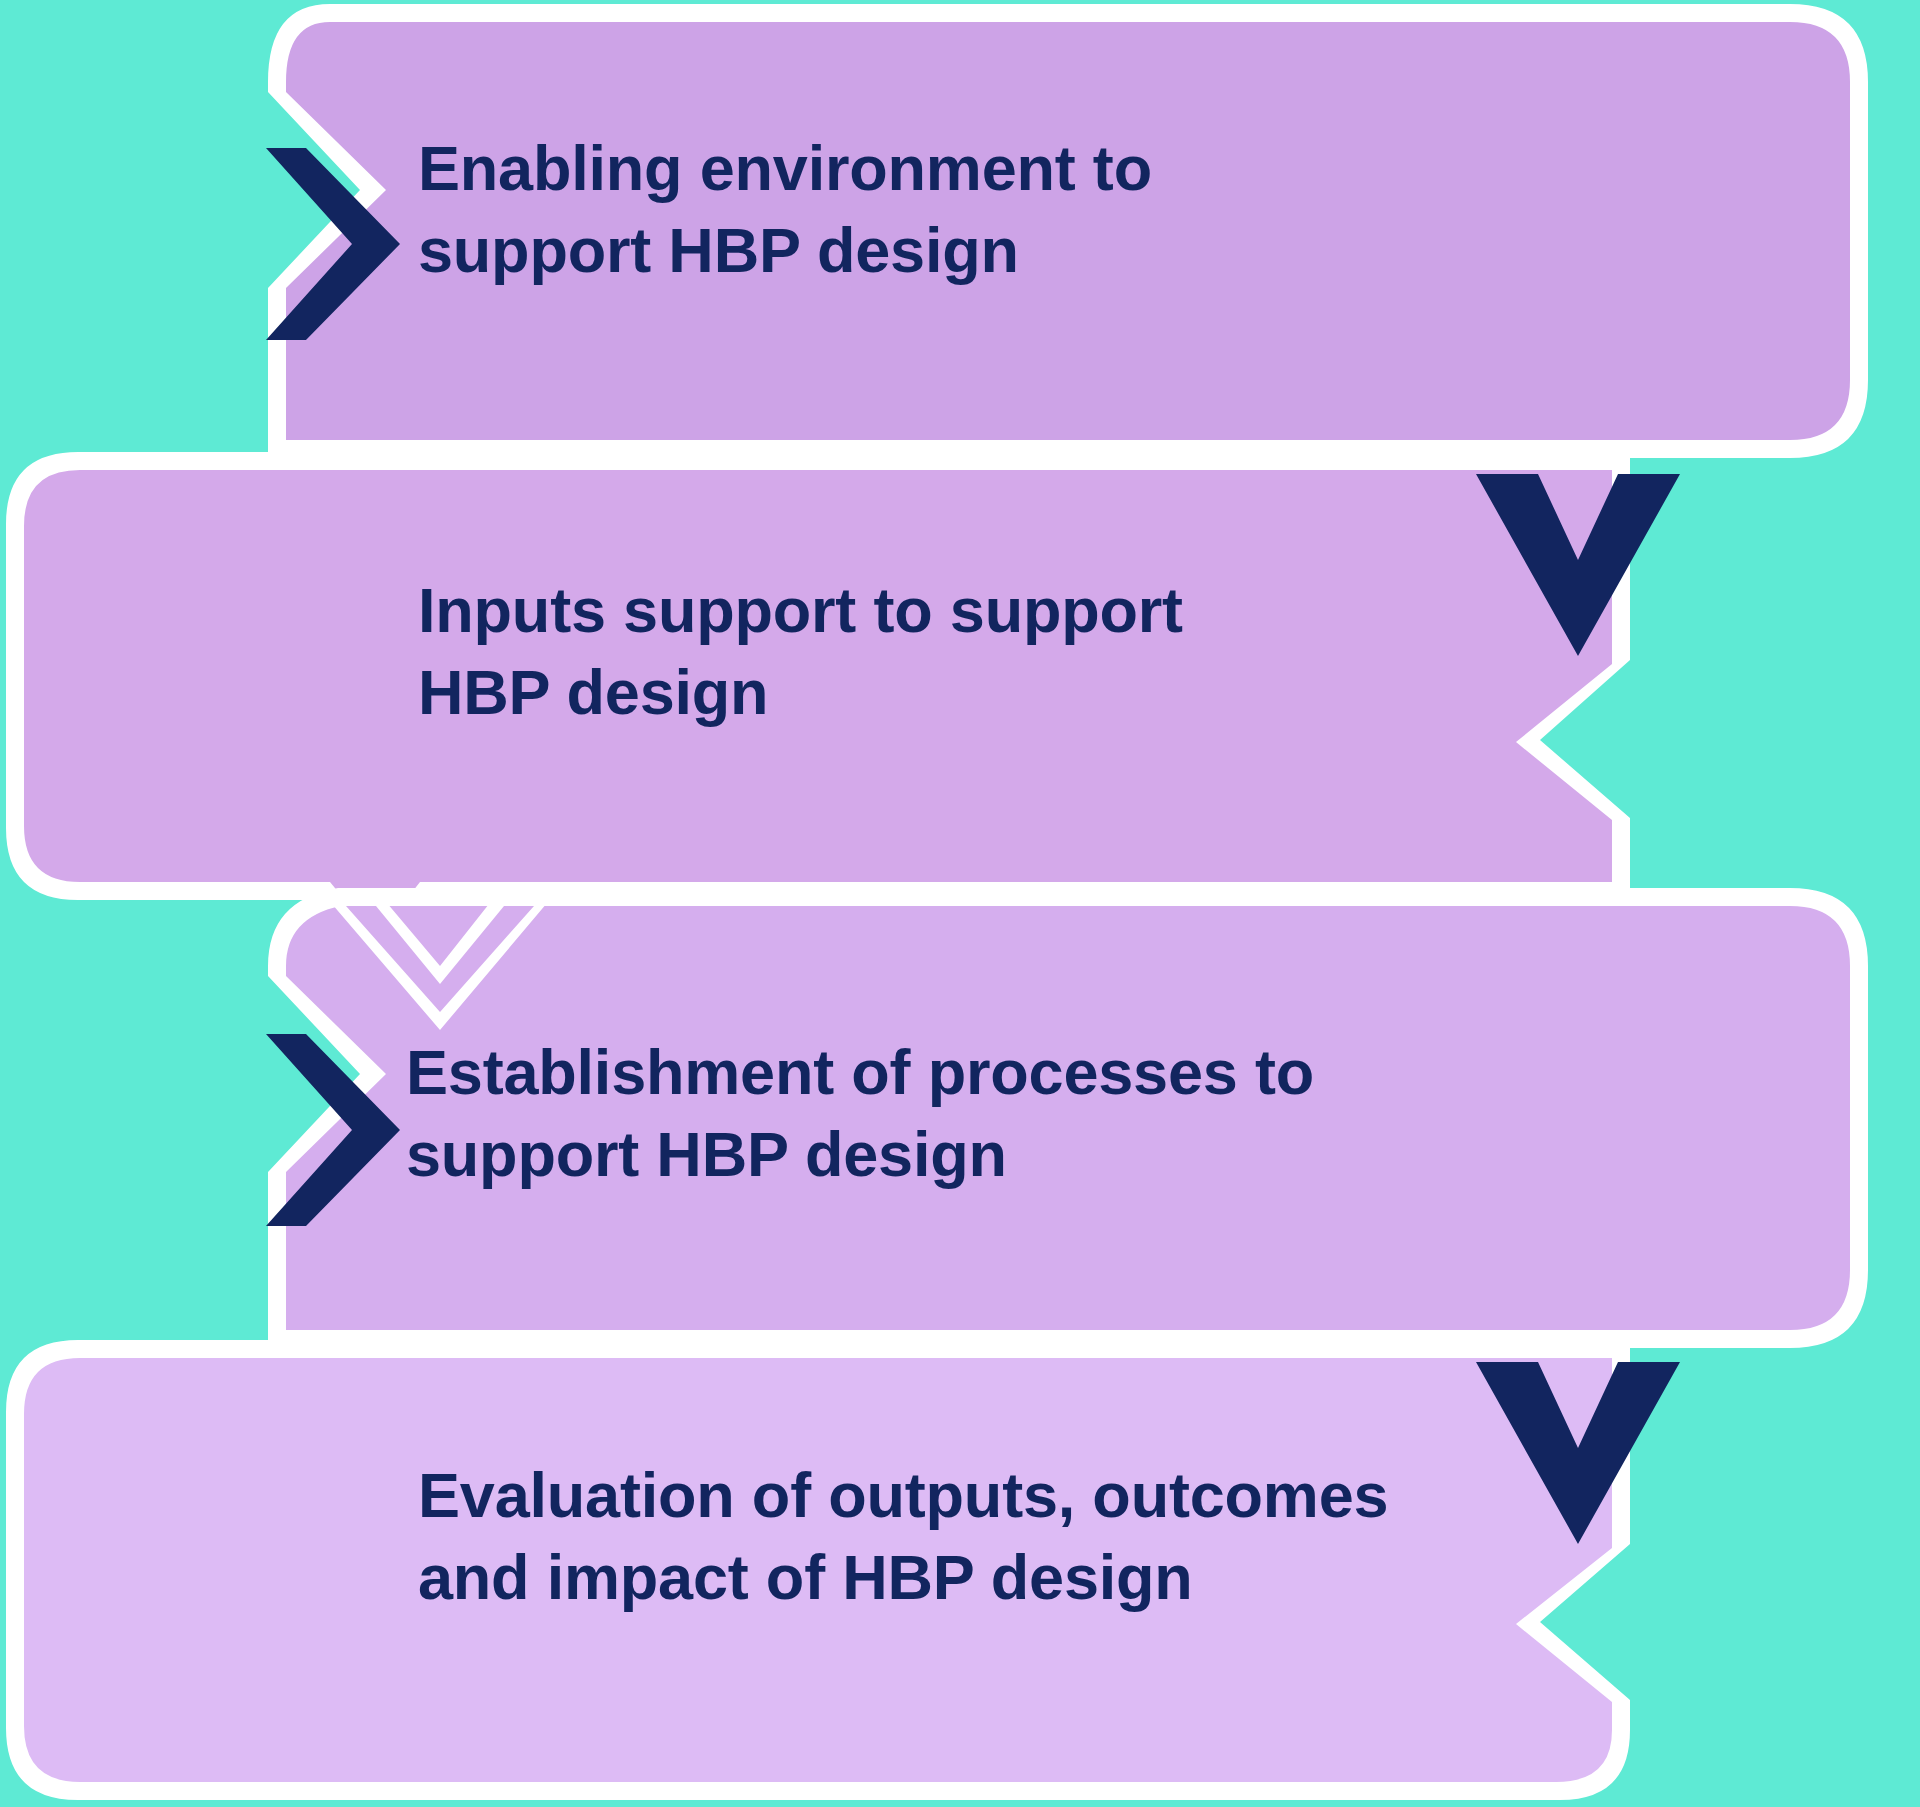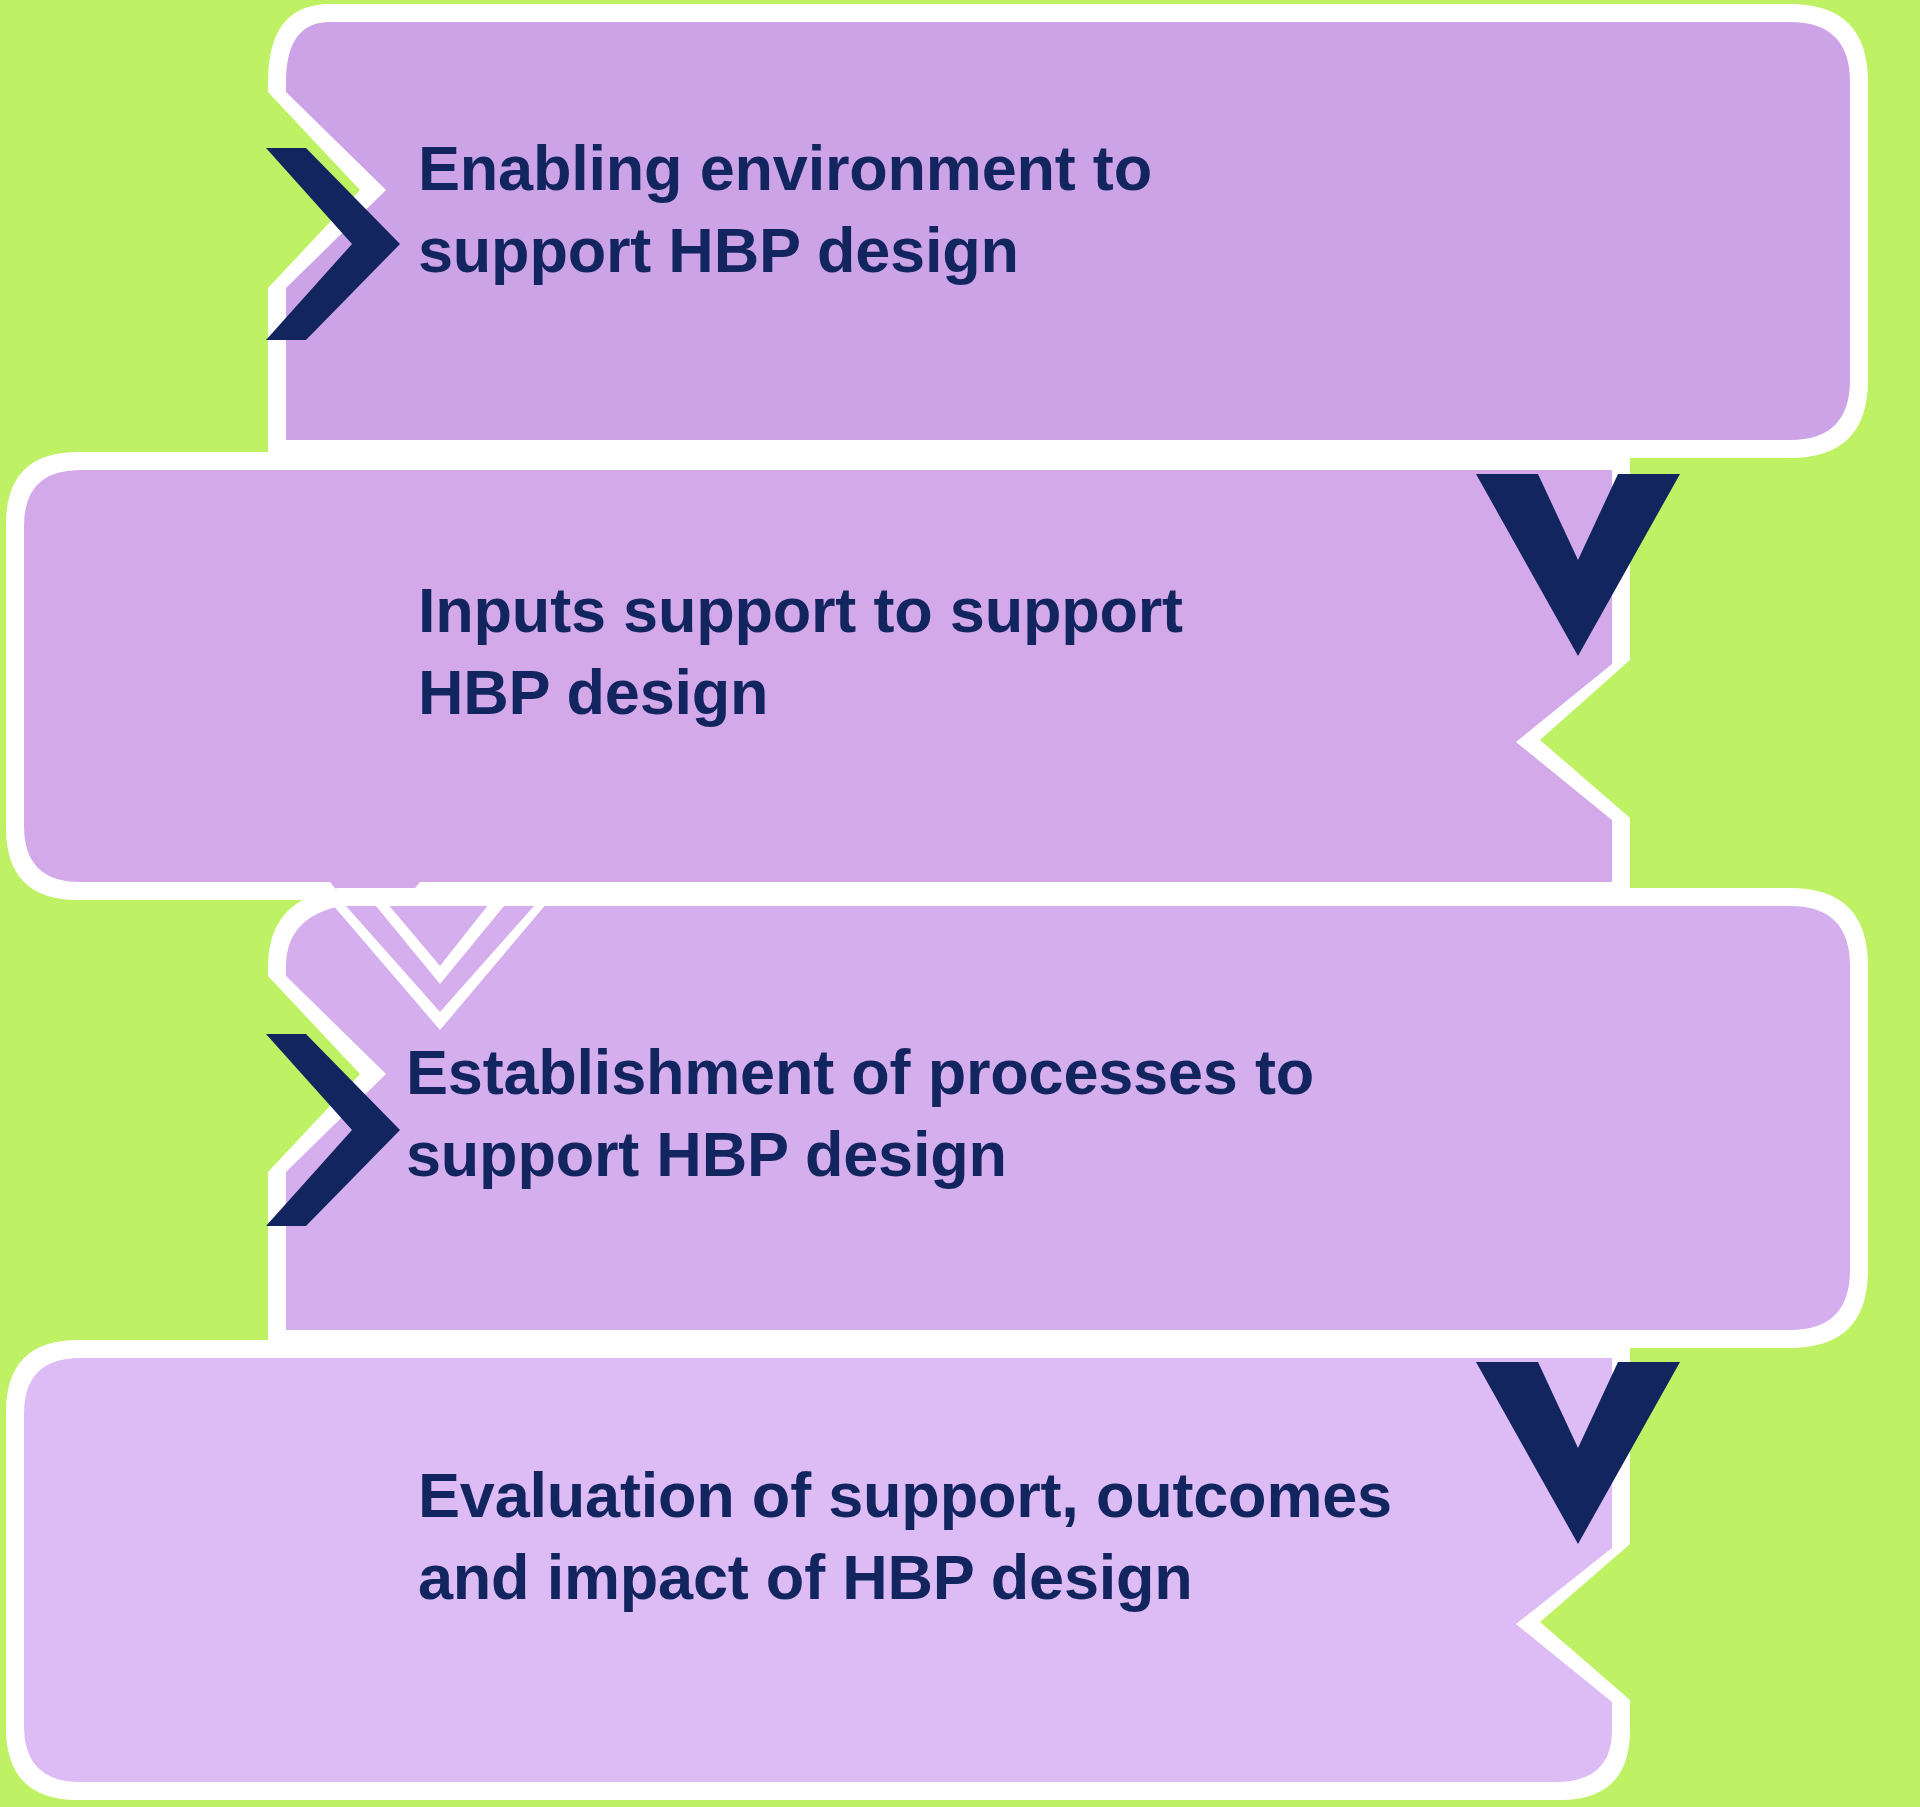--- a/index.html
+++ b/index.html
@@ -34,21 +34,21 @@
     pointer-events: none;
   }
   #label-1 { left: 418px; top: 128px;  width: 900px; }
   #label-2 { left: 418px; top: 570px;  width: 900px; }
   #label-3 { left: 406px; top: 1032px; width: 1060px; }
   #label-4 { left: 418px; top: 1455px; width: 1120px; }
 </style>
 </head>
 <body>
 
-<div id="stage" style="background: #bef264;">
+<div id="stage" style="background: #5eead4;">
 
   <svg class="stage-svg" viewBox="0 0 1920 1807" xmlns="http://www.w3.org/2000/svg">
 
     <g>
 
       <path fill="#ffffff" d="M 330,4
                L 1790,4
                Q 1868,4 1868,82
                L 1868,380
                Q 1868,458 1790,458
@@ -198,16 +198,16 @@
 
   <div class="step-label" id="label-1" style="color: rgb(18, 37, 95);">Enabling environment to
 support HBP design</div>
 
   <div class="step-label" id="label-2" style="color: rgb(18, 37, 95);">Inputs support to support
 HBP design</div>
 
   <div class="step-label" id="label-3" style="color: rgb(18, 37, 95);">Establishment of processes to
 support HBP design</div>
 
-  <div class="step-label" id="label-4" style="color: rgb(18, 37, 95);">Evaluation of support, outcomes
+  <div class="step-label" id="label-4" style="color: rgb(18, 37, 95);">Evaluation of outputs, outcomes
 and impact of HBP design</div>
 
 </div>
 
 </body></html>

